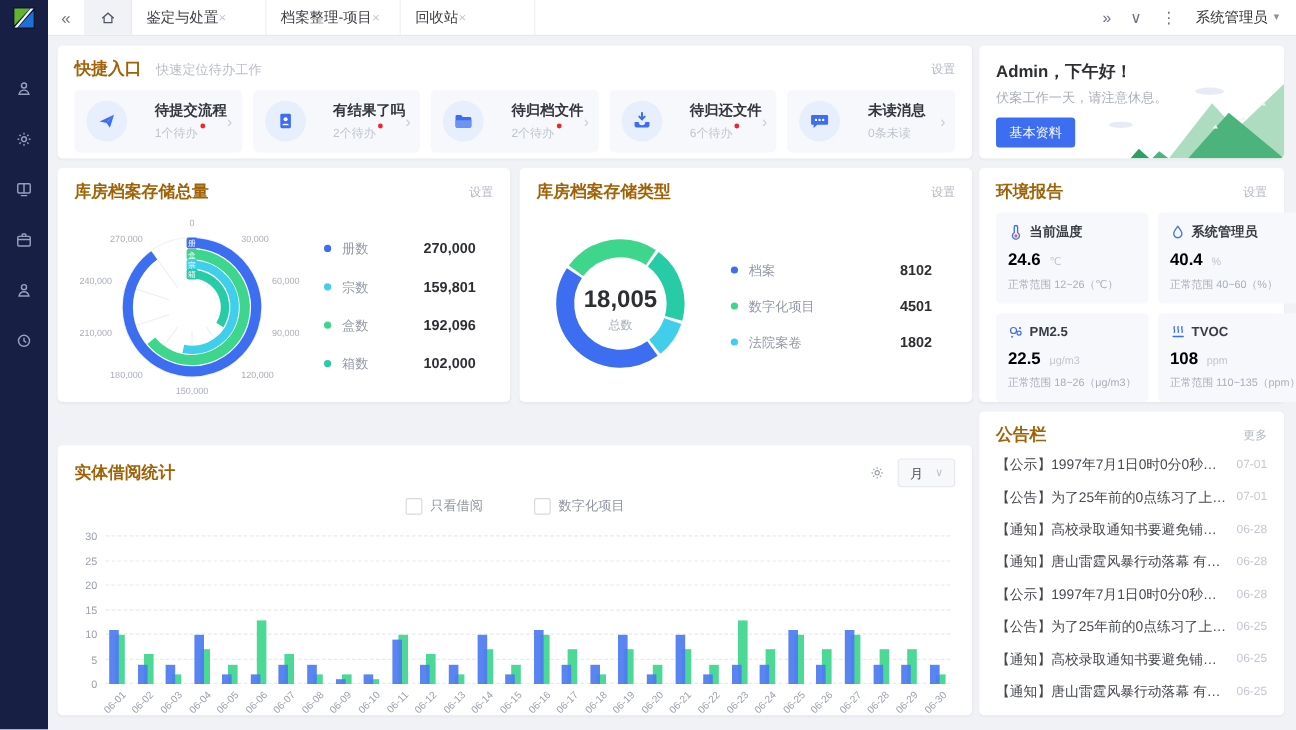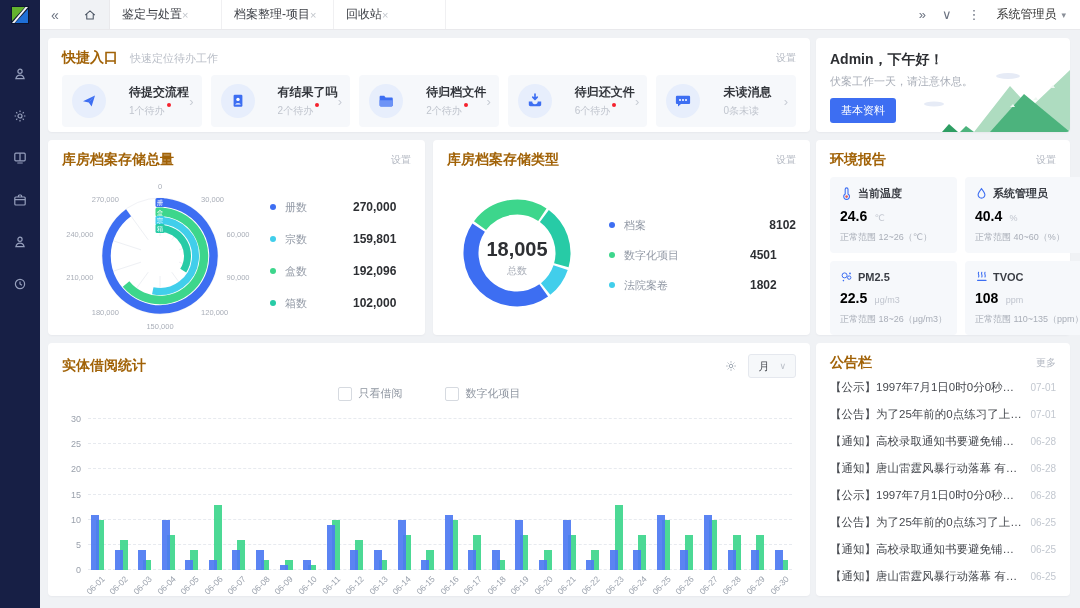--- a/index.html
+++ b/index.html
@@ -70,21 +70,21 @@
   .env { height:195px; display:flex; flex-direction:column; }
   .env-grid { flex:1; display:grid; grid-template-columns:1fr 1fr; gap:8px; padding:2px 14px 12px 14px; }
   .env-card { background:#f6f8fb; border-radius:4px; padding:9px 10px; }
   .env-lab { display:flex; align-items:center; gap:5px; font-size:11px; font-weight:bold; color:#3a3d44; }
   .env-val-row { margin-top:7px; }
   .env-val { font-size:14px; font-weight:bold; color:#000000; }
   .env-unit { font-size:9px; color:#c0c5ce; margin-left:4px; }
   .env-range { font-size:9px; color:#a9aeb8; margin-top:7px; white-space:nowrap; }
 
   
-  .borrow { flex:1; display:flex; flex-direction:column; }
+  .borrow { flex:1; display:flex; flex-direction:column;margin-top:28px; }
   .b-controls { display:flex; align-items:center; gap:10px; margin-left:auto; }
   .gear-btn { cursor:pointer; display:flex; }
   .gear-btn svg { stroke:#9aa2ae; fill:none; stroke-width:1.1; }
   .period { display:flex; align-items:center; gap:10px; background:#f6f8fa; border:1px solid #e5e8ee; border-radius:3px; height:24px; padding:0 9px; font-size:11px; color:#4a4d53; cursor:pointer; }
   .period .pv-caret { color:#b9bec7; font-size:9px; }
   .cb-row { display:flex; justify-content:center; gap:42px; padding:2px 0 6px 0; }
   .cb-item { display:flex; align-items:center; gap:7px; cursor:pointer; }
   .cb-box { width:14px; height:14px; border:1px solid #d6dae0; border-radius:2px; background:#fff; }
   .cb-lab { font-size:11px; color:#8f96a1; }
   .bc-area { flex:1; position:relative; margin:6px 14px 0 14px; }
@@ -355,21 +355,21 @@
                   <path d="M93.36 27.02 A46 46 0 0 1 110.33 76.27" stroke="#27CBA6" stroke-width="15" fill="none"></path>
                   <path d="M109.63 78.58 A46 46 0 0 1 94.63 100.00" stroke="#41CEEB" stroke-width="15" fill="none"></path>
                   <path d="M92.71 101.45 A46 46 0 0 1 27.64 38.61" stroke="#3D6EF2" stroke-width="15" fill="none"></path>
                   <text x="66" y="67" font-size="20" font-weight="bold" fill="#2d2f33" text-anchor="middle">18,005</text>
                   <text x="66" y="85" font-size="10" fill="#a9aeb8" text-anchor="middle">总数</text>
                 </svg>
               <div class="legend" id="donut-legend" style="padding-left:26px; gap:15px;">
                   <div class="lg-row">
          <span class="lg-dot" style="background:#3D6EF2"></span>
          <span class="lg-name">档案</span>
-         <span class="lg-val" style="width:46px;text-align:right;">8102</span>
+         <span class="lg-val" style="width:46px;">8102</span>
        </div>
                   <div class="lg-row">
          <span class="lg-dot" style="background:#3DD68C"></span>
          <span class="lg-name">数字化项目</span>
          <span class="lg-val" style="width:46px;">4501</span>
        </div>
                   <div class="lg-row">
          <span class="lg-dot" style="background:#41CEEB"></span>
          <span class="lg-name">法院案卷</span>
          <span class="lg-val" style="width:46px;">1802</span>

